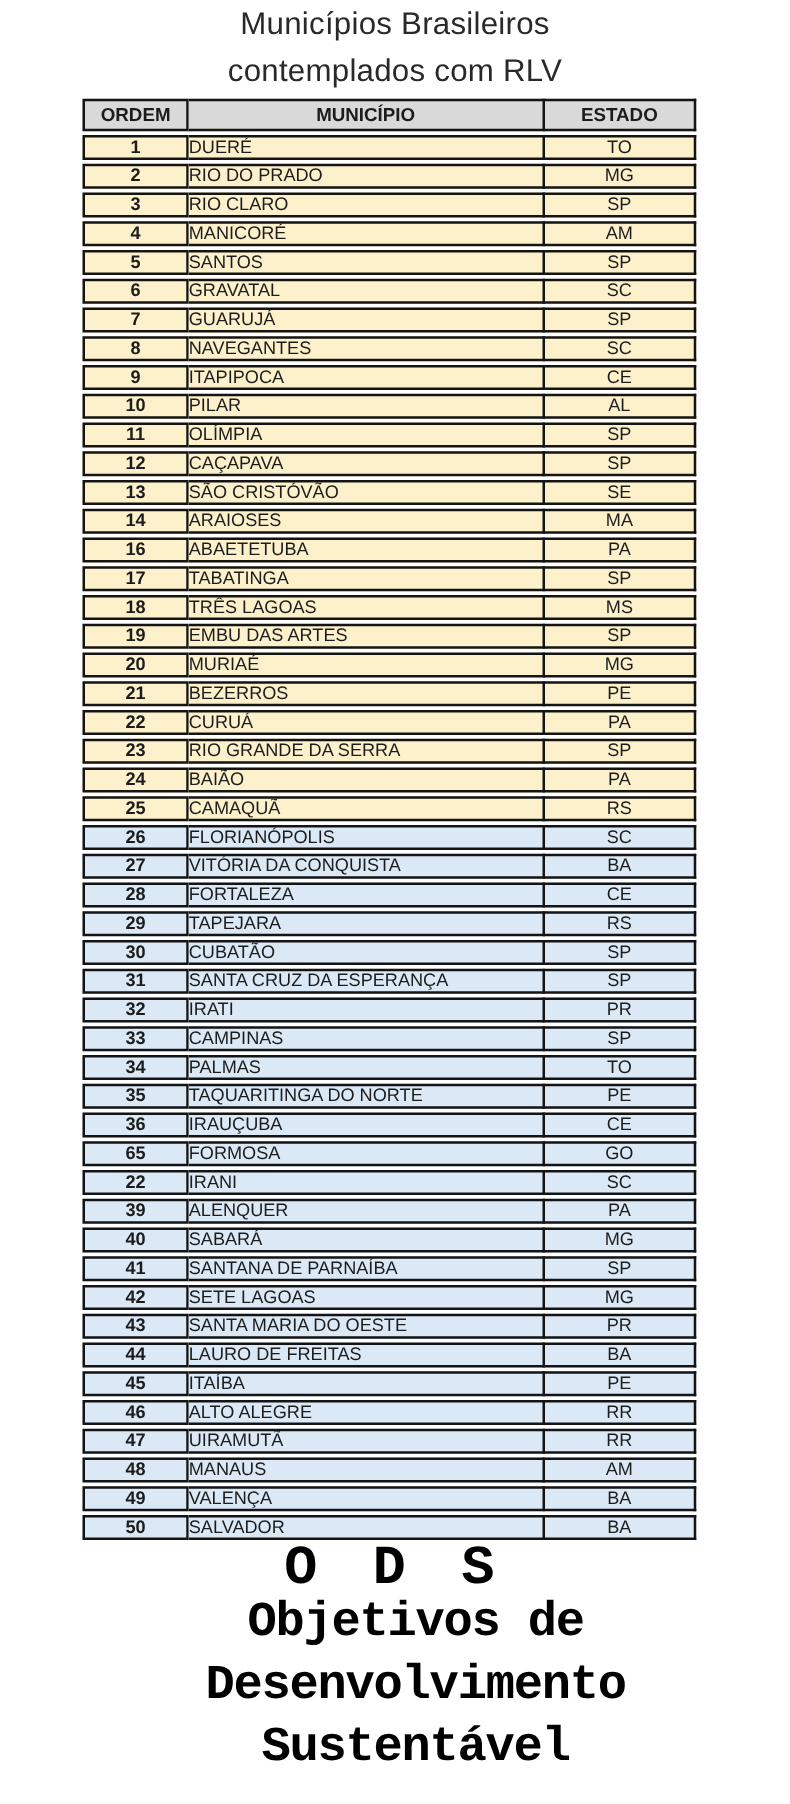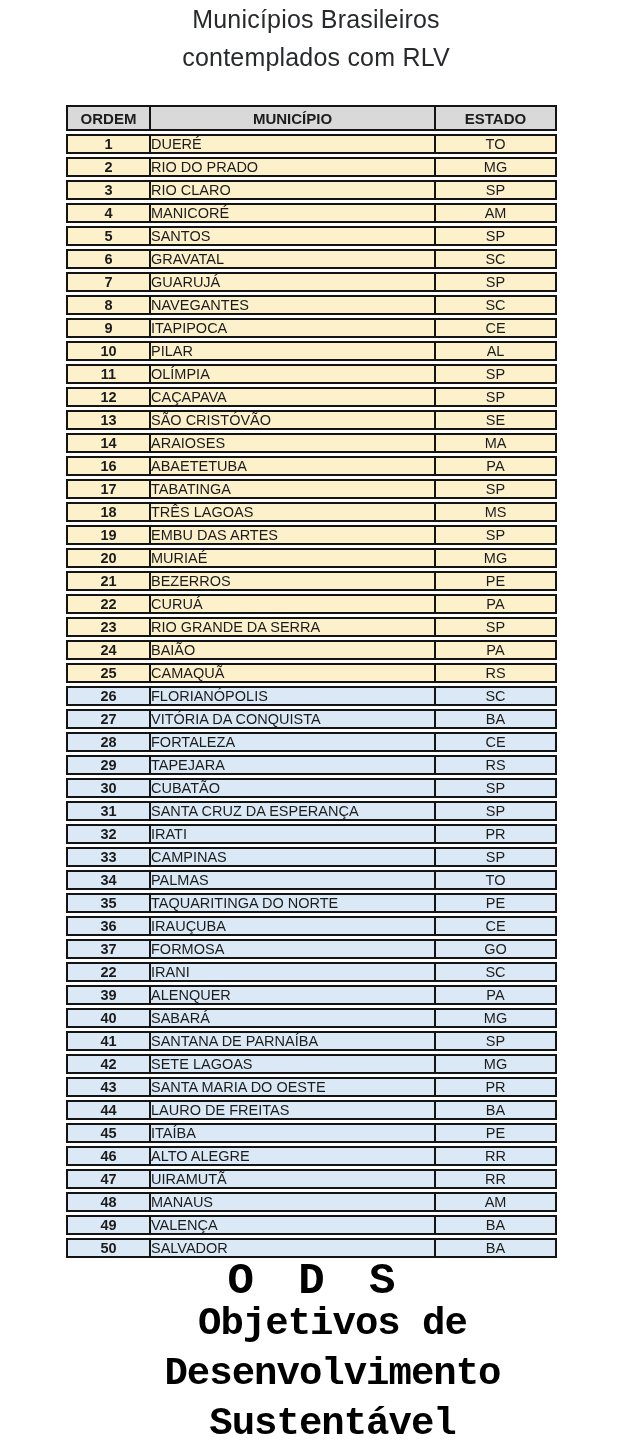--- a/index.html
+++ b/index.html
@@ -21,21 +21,20 @@
     letter-spacing: 0.2px;
   }
 
   
   table.muni {
     margin-left: 66px;
     width: 491px;
     border-collapse: separate;
     border-spacing: 0 3px;
     table-layout: fixed;
-    margin-top: 26px;
   }
   table.muni th, table.muni td {
     box-sizing: border-box;
     border: 2px solid var(--border, #141414);
     overflow: hidden;
     white-space: nowrap;
     color: var(--text, #1c1c1c);
     padding: 0;
   }
   table.muni th:nth-child(2), table.muni td:nth-child(2),
@@ -277,21 +276,21 @@
           <td class="ordem">35</td>
           <td class="mun">TAQUARITINGA DO NORTE</td>
           <td class="est">PE</td>
         </tr>
         <tr class="g2">
           <td class="ordem">36</td>
           <td class="mun">IRAUÇUBA</td>
           <td class="est">CE</td>
         </tr>
         <tr class="g2">
-          <td class="ordem">37</td>
+          <td class="ordem">65</td>
           <td class="mun">FORMOSA</td>
           <td class="est">GO</td>
         </tr>
         <tr class="g2">
           <td class="ordem">22</td>
           <td class="mun">IRANI</td>
           <td class="est">SC</td>
         </tr>
         <tr class="g2">
           <td class="ordem">39</td>

